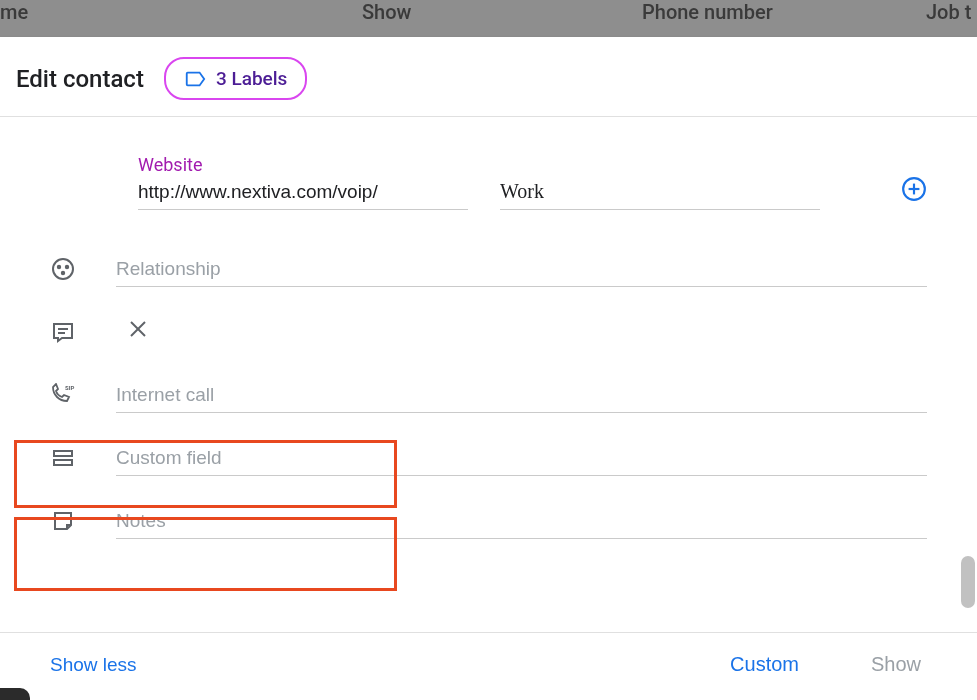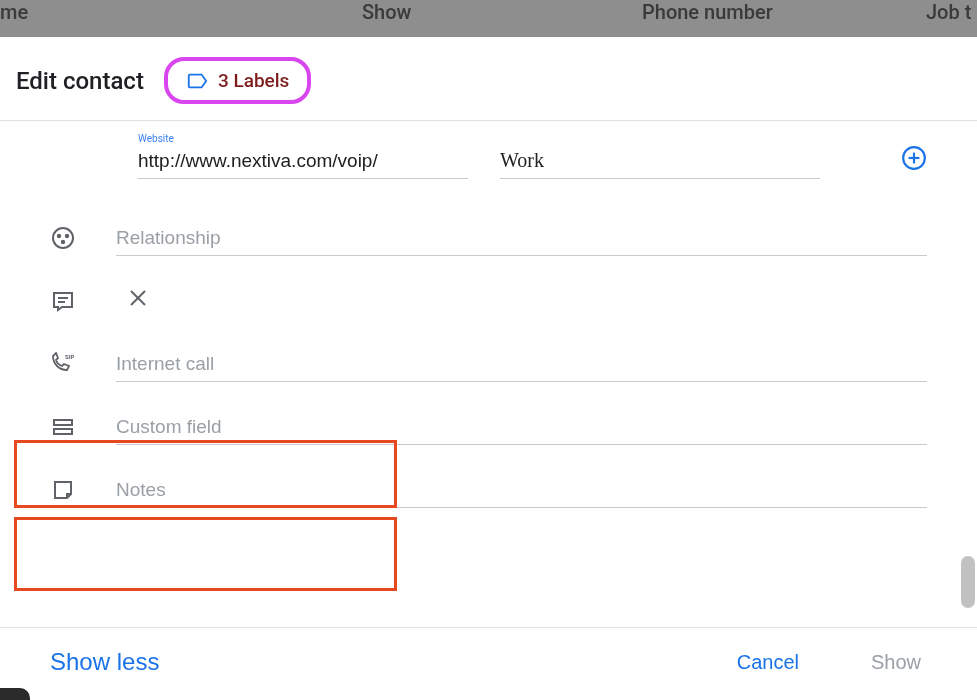--- a/index.html
+++ b/index.html
@@ -44,25 +44,25 @@
     }
     .dialog-title {
       font-size: 24px;
       font-weight: 500;
       color: #202124;
     }
     .labels-chip {
       display: inline-flex;
       align-items: center;
       gap: 10px;
-      border: 4px solid #d946ef;
+      border: 2px solid #d946ef;
       border-radius: 20px;
       padding: 8px 18px;
       cursor: pointer;
-      color: #7f1d1d;
+      color: #4c1d95;
       font-size: 19px;
       font-weight: 500;
     }
     .labels-chip svg { display: block; }
     .dialog-body {
       padding: 6px 50px 0 48px;
       overflow-y: auto;
       height: calc(100% - 150px);
     }
     .field-row {
@@ -80,24 +80,25 @@
       padding-bottom: 6px;
       color: #5f6368;
       flex-shrink: 0;
     }
     .icon-cell svg { display: block; }
     .input-group {
       flex: 1;
       position: relative;
     }
     .input-label {
-      font-size: 10px;
-      color: #3b82f6;
+      font-size: 18px;
+      color: #a21caf;
       display: block;
       margin-bottom: 2px;
+      margin-top: 25px;
     }
     .text-input {
       width: 100%;
       border: none;
       border-bottom: 1px solid #cacaca;
       font-size: 19px;
       padding: 4px 0 6px 0;
       outline: none;
       color: #202124;
       background: transparent;
@@ -152,21 +153,21 @@
       left: 0;
       right: 0;
       display: flex;
       align-items: center;
       padding: 20px 56px 24px 50px;
       border-top: 1px solid #e0e0e0;
       background: #fff;
     }
     .show-less-btn {
       color: #1a73e8;
-      font-size: 24px;
+      font-size: 19px;
       font-weight: 500;
       cursor: pointer;
       background: none;
       border: none;
     }
     .spacer { flex: 1; }
     .cancel-btn {
       color: #1a73e8;
       font-size: 20px;
       font-weight: 500;
@@ -307,21 +308,21 @@
       <div class="input-group full-width-input">
         <input class="text-input" type="text" placeholder="Notes" style="">
       </div>
     </div>
 
   </div>
 
   <div class="dialog-footer">
     <button class="show-less-btn">Show less</button>
     <div class="spacer"></div>
-    <button class="cancel-btn">Cancel</button>
+    <button class="cancel-btn">Custom</button>
     <button class="save-btn">Show</button>
   </div>
 
 </div>
 
 <div class="highlight-box" style="left:14px; top:440px; width:383px; height:68px;"></div>
 <div class="highlight-box" style="left:14px; top:517px; width:383px; height:74px;"></div>
 
 <div class="scroll-indicator"></div>
 <div class="bottom-left-dark"></div>

